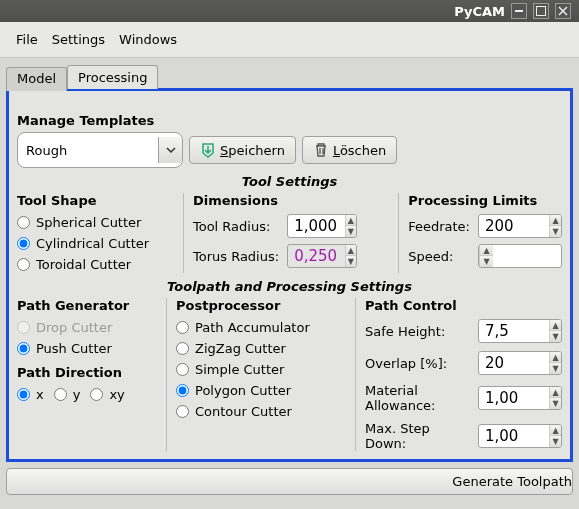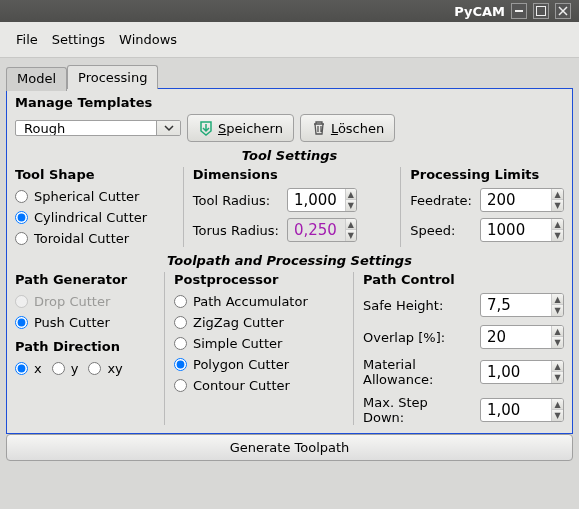--- a/index.html
+++ b/index.html
@@ -13,27 +13,27 @@
 .titlebar .wbtn.close svg { width:10px; height:10px; }
 
 .menubar { background: #e8e8e6; height: 36px; display: flex; align-items: center; gap: 14px; padding: 0 16px; border-bottom: 1px solid #c8c8c6; }
 .menubar span { cursor: default; }
 
 .content { padding: 6px; }
 .tabs { display: flex; position: relative; top: 1px; }
 .tab { border: 1px solid #a0a0a0; border-bottom: none; padding: 4px 10px; background: #d8d8d6; border-radius: 3px 3px 0 0; cursor: default; position: relative; }
 .tab.inactive { background: #d0d0ce; top: 2px; padding: 3px 10px; }
 .tab.active { background: #e4e4e2; z-index: 2; }
-.tabpanel { border: 1px solid #1d4ed8; background: #e4e4e2; padding: 6px 8px 8px 8px; }
+.tabpanel { border: 3px solid #1d4ed8; background: #e4e4e2; padding: 22px 8px 8px 8px; }
 
 .bold { font-weight: bold; }
 .center-title { font-weight: bold; font-style: italic; text-align: center; margin: 6px 0 4px 0; }
 
 .row { display: flex; align-items: center; gap: 6px; flex-wrap: wrap; }
-.select { display: inline-flex; align-items: center; border: 1px solid #a0a0a0; background: #fff; border-radius: 2px; overflow: hidden; height: 16px; }
+.select { display: inline-flex; align-items: center; border: 1px solid #a0a0a0; background: #fff; border-radius: 8px; overflow: hidden; height: 36px; }
 .select-text { padding: 0 8px; width: 140px; }
 .select-btn { width: 24px; height: 26px; border-left: 1px solid #a0a0a0; background: linear-gradient(#f4f4f2,#dcdcd8); display:flex; align-items:center; justify-content:center; }
 .select-btn svg { width:10px; height:10px; }
 
 .btn { display:inline-flex; align-items:center; gap:4px; border:1px solid #a0a0a0; background:linear-gradient(#f4f4f2,#dcdcd8); border-radius:4px; padding:3px 10px; height:28px; cursor:default; }
 .btn svg { width:16px; height:16px; }
 .hsep { border-left:1px solid #bbb; margin:0 8px; align-self:stretch; }
 
 .cols { display:flex; gap:1px; }
 .col { display:flex; flex-direction:column; gap:4px; }
@@ -49,21 +49,21 @@
 .spin.readonly input { color:#a21caf; }
 .spin .arrows { width:14px; display:flex; flex-direction:column; border-left:1px solid #ccc; }
 .spin .arrows div { height:11px; display:flex; align-items:center; justify-content:center; font-size:8px; color:#555; background:linear-gradient(#f4f4f2,#dcdcd8); }
 .spin .arrows div:first-child { border-bottom:1px solid #ccc; }
 
 .kv { display:grid; grid-template-columns:auto 1fr; gap:6px 8px; align-items:center; }
 .kv .spin { width: 84px; justify-self:start; }
 
 .pc-grid { display:grid; grid-template-columns:auto 84px; gap:8px 8px; align-items:center; }
 
-.bigbtn { display:block; width:100%; text-align:center; border:1px solid #a0a0a0; background:linear-gradient(#f6f6f4,#dedede); border-radius:4px; padding:5px 0; margin-top:0; cursor:default; }
+.bigbtn { display:block; width:100%; text-align:right; border:1px solid #a0a0a0; background:linear-gradient(#f6f6f4,#dedede); border-radius:4px; padding:5px 0; margin-top:6px; cursor:default; }
 </style>
 </head>
 <body>
 
 <div class="titlebar">
   <span class="title">PyCAM</span>
   <div class="wbtn minim"></div>
   <div class="wbtn maxim"></div>
   <div class="wbtn close">
       <svg viewBox="0 0 10 10">
@@ -157,21 +157,20 @@
           <span>Feedrate:</span>
           <div class="spin">
               <input value="200" style="">
               <div class="arrows">
                 <div>▲</div>
                 <div>▼</div>
               </div>
             </div>
           <span>Speed:</span>
           <div class="spin">
-              <input value="1000" style="">
               <div class="arrows">
                 <div>▲</div>
                 <div>▼</div>
               </div>
             </div>
         </div>
       </div>
     </div>
 
     <div class="center-title">Toolpath and Processing Settings</div>

